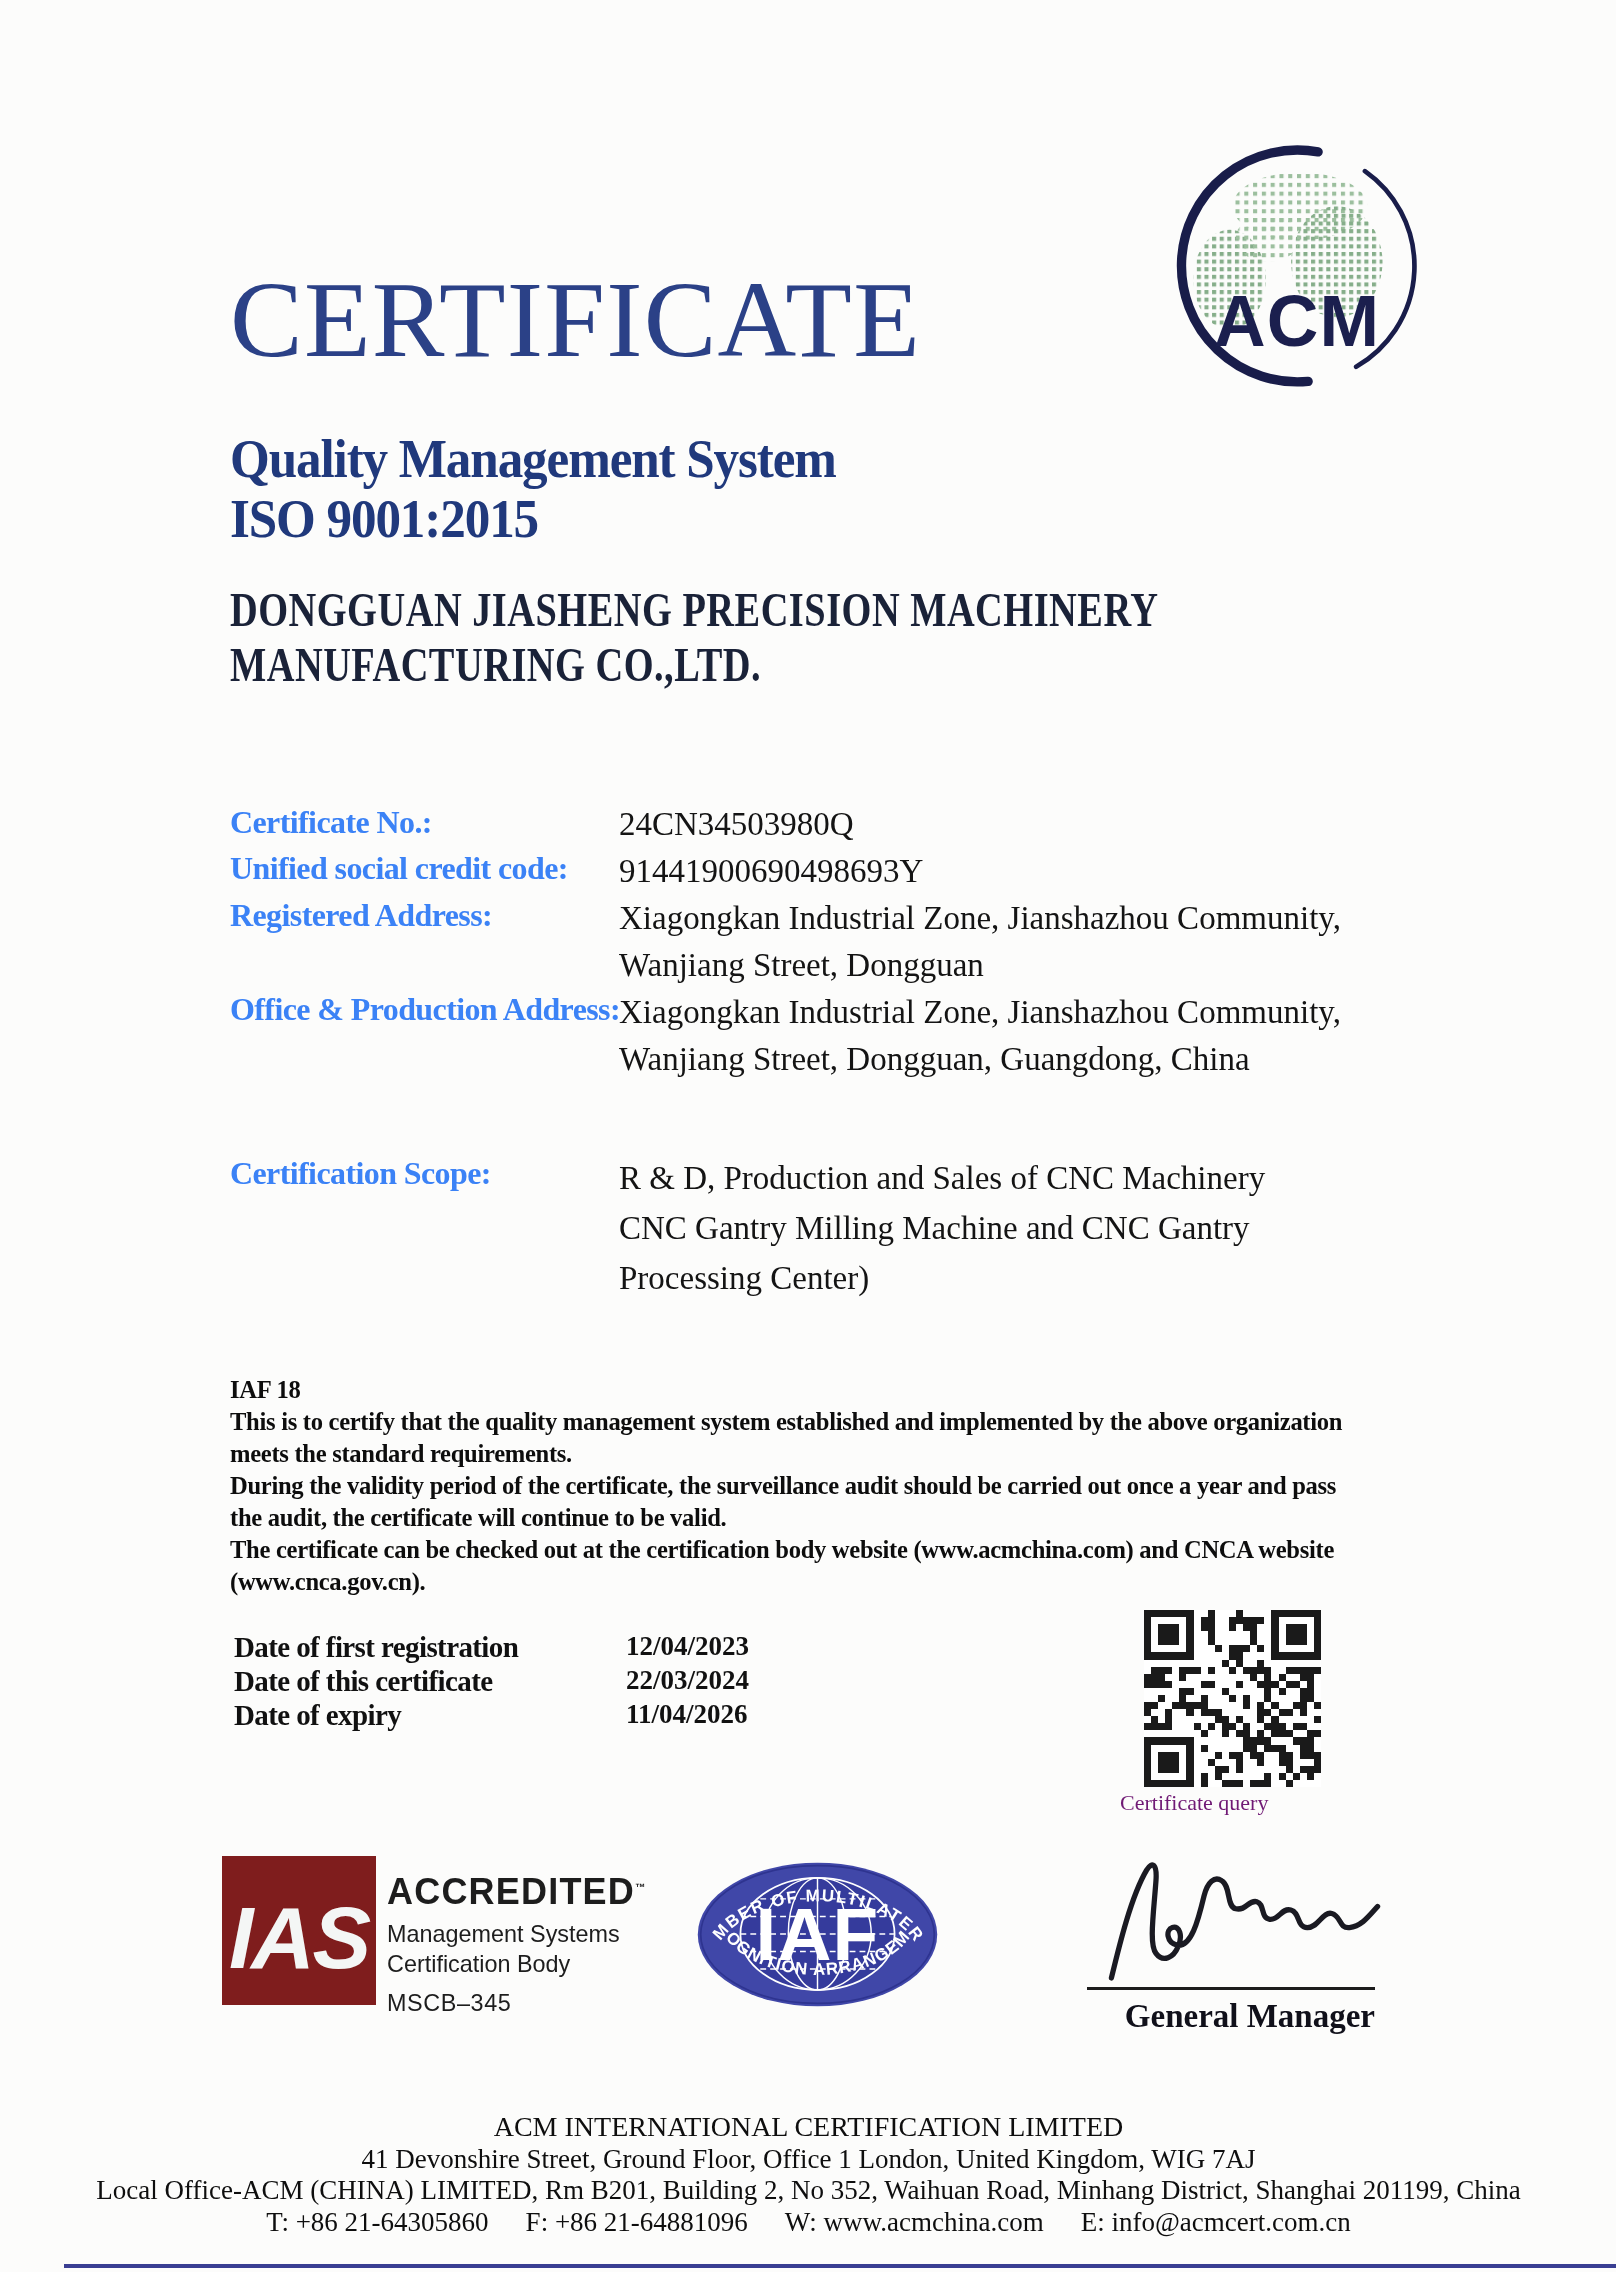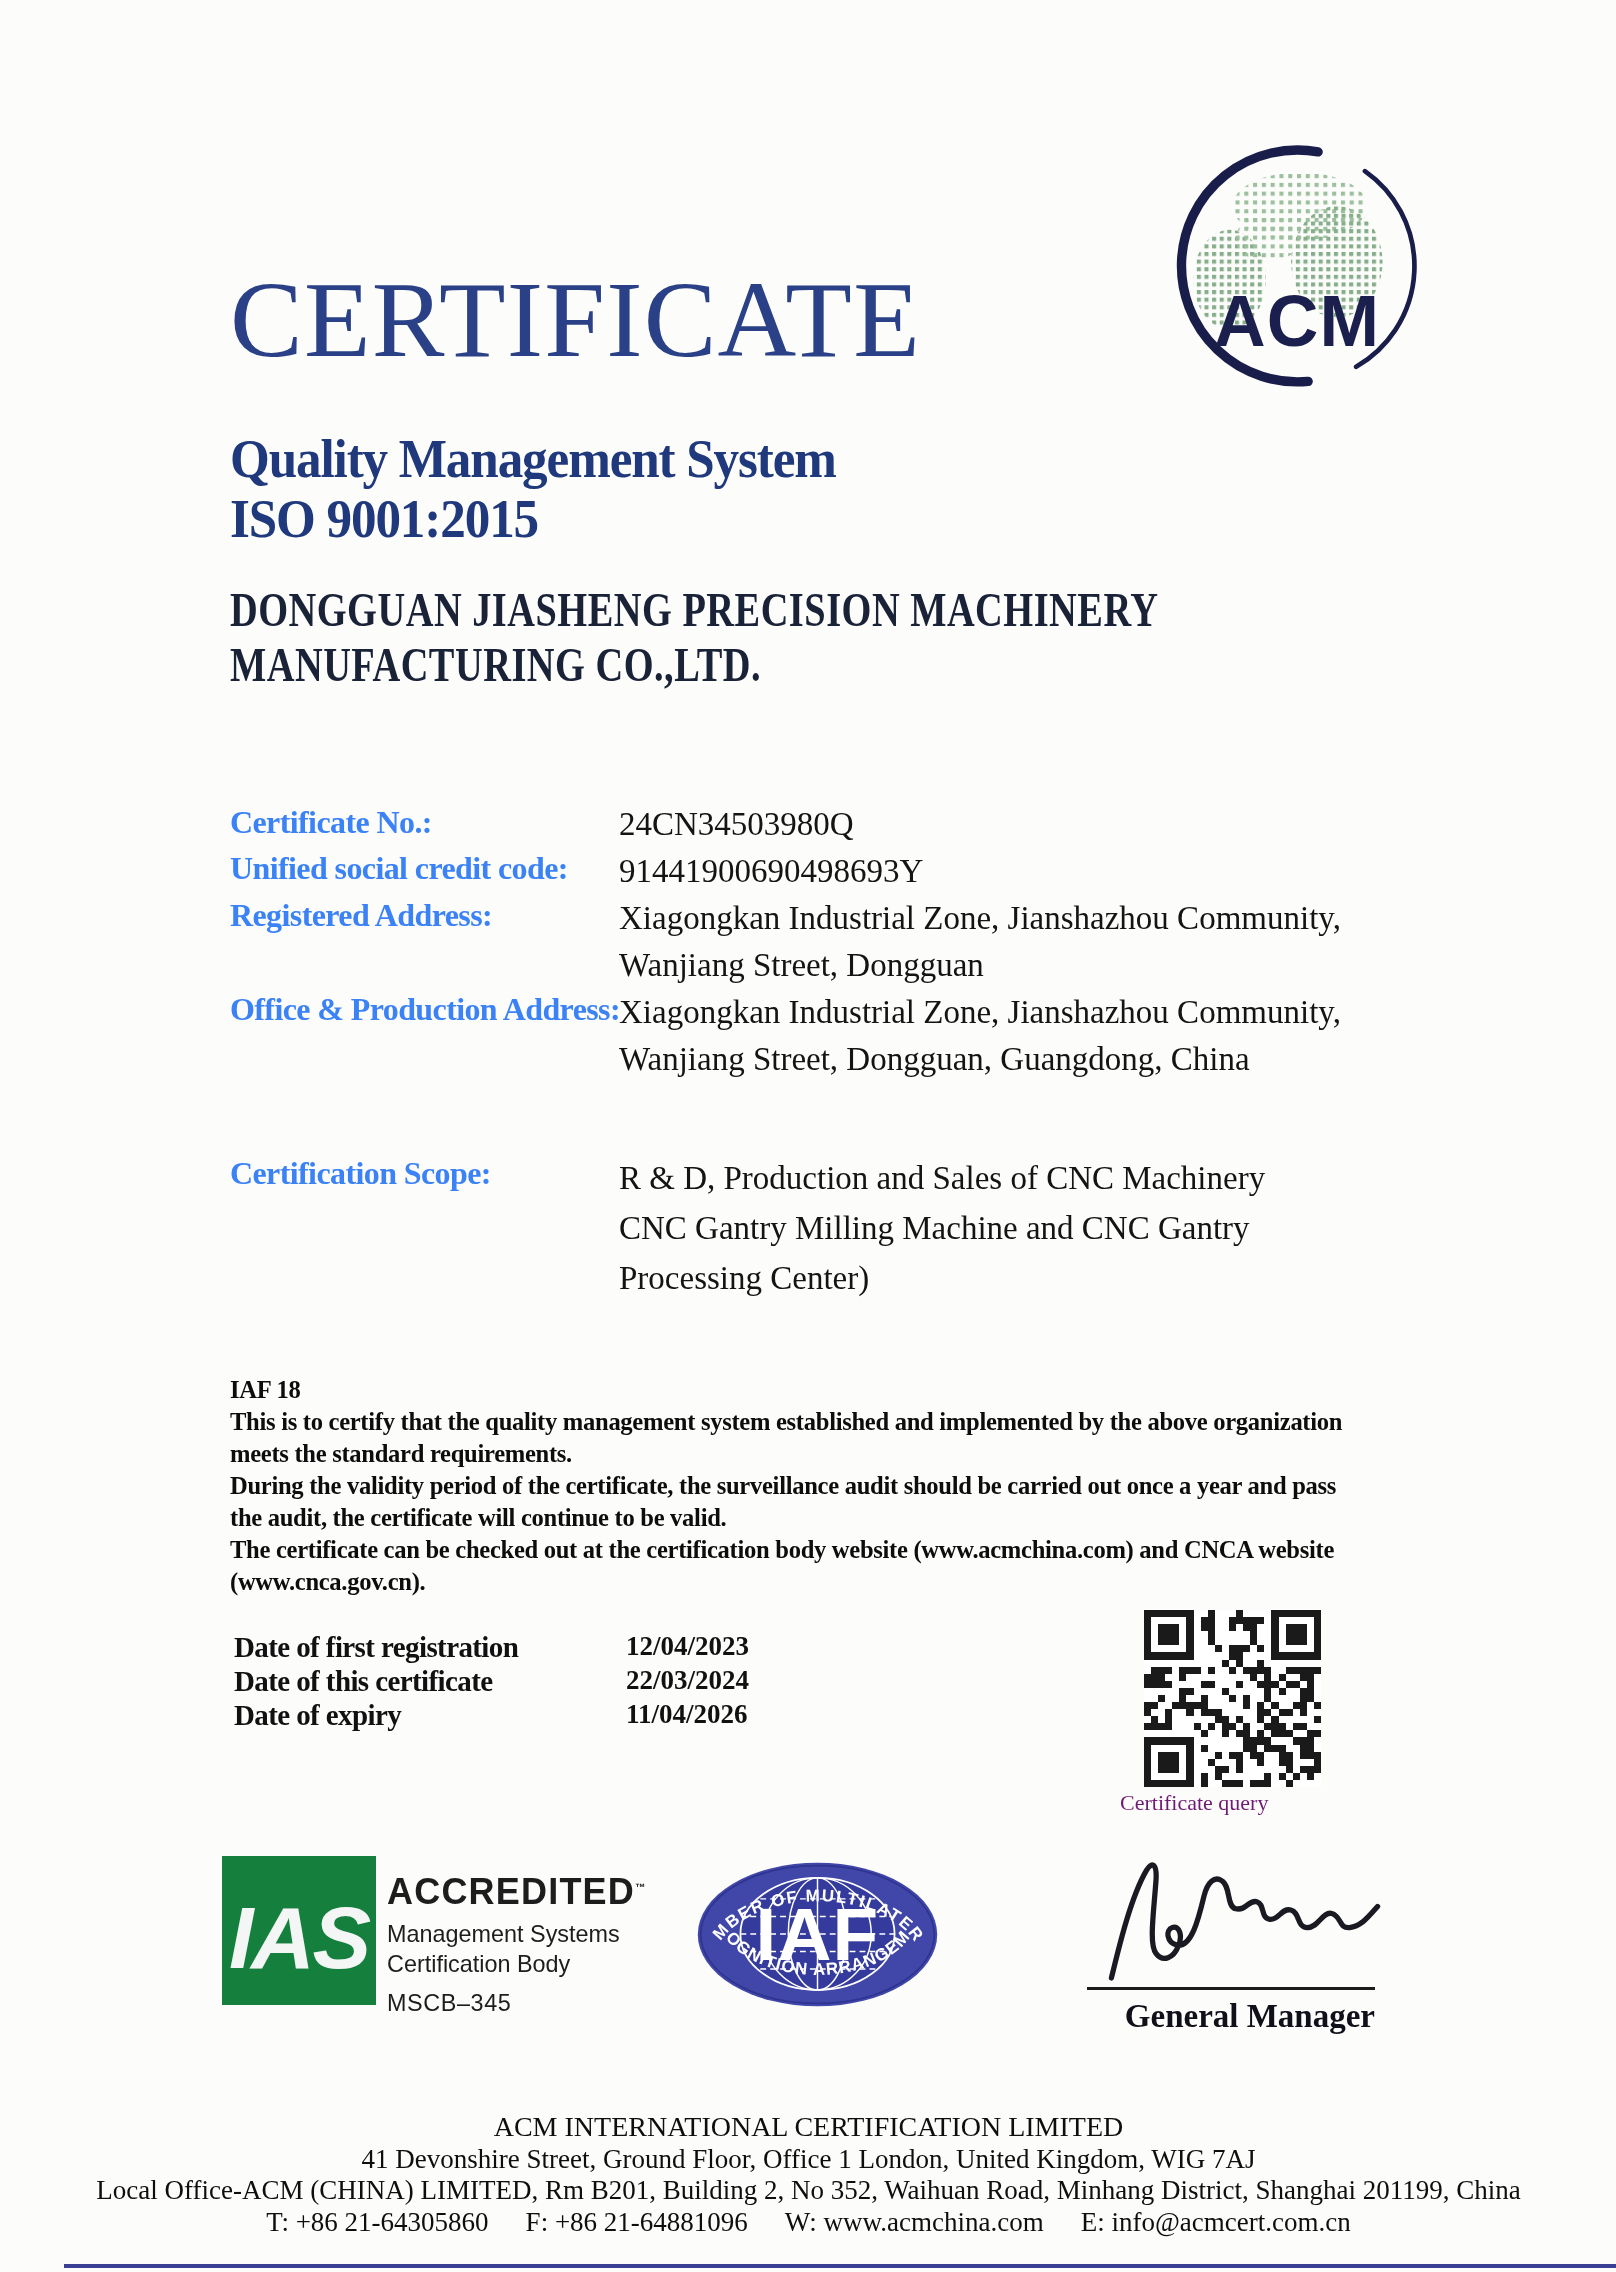--- a/index.html
+++ b/index.html
@@ -35,21 +35,21 @@
   
   .date-lbl{position:absolute;left:234px;font-size:29px;font-weight:700;letter-spacing:-0.6px;white-space:nowrap;}
   .date-val{position:absolute;left:626px;font-size:27px;font-weight:700;white-space:nowrap;}
 
   
   .qr-box{left:1144px;top:1610px;width:177px;height:177px;}
   .qr-caption{left:1120px;top:1790px;width:224px;text-align:left;font-size:22px;color:#701a75;}
 
   
   .ias-square{
-    left:222px;top:1856px;width:154px;height:149px;background:#15803d;
+    left:222px;top:1856px;width:154px;height:149px;background:#7f1d1d;
     display:flex;align-items:center;justify-content:center;
   }
   .ias-acronym{
     font-family:"Liberation Sans","DejaVu Sans",sans-serif;font-size:88px;font-weight:700;
     font-style:italic;color:#f4f6f5;letter-spacing:-2.3px;padding-top:15.2px;
   }
   .ias-text{left:387px;top:1874px;font-family:"Liberation Sans","DejaVu Sans",sans-serif;color:#1d1d1d;}
   .ias-accredited{font-size:36px;font-weight:600;letter-spacing:1.2px;line-height:1;}
   .ias-accredited sup{font-size:10.5px;vertical-align:super;}
   .ias-sub{font-size:23.4px;font-weight:500;line-height:1;}

